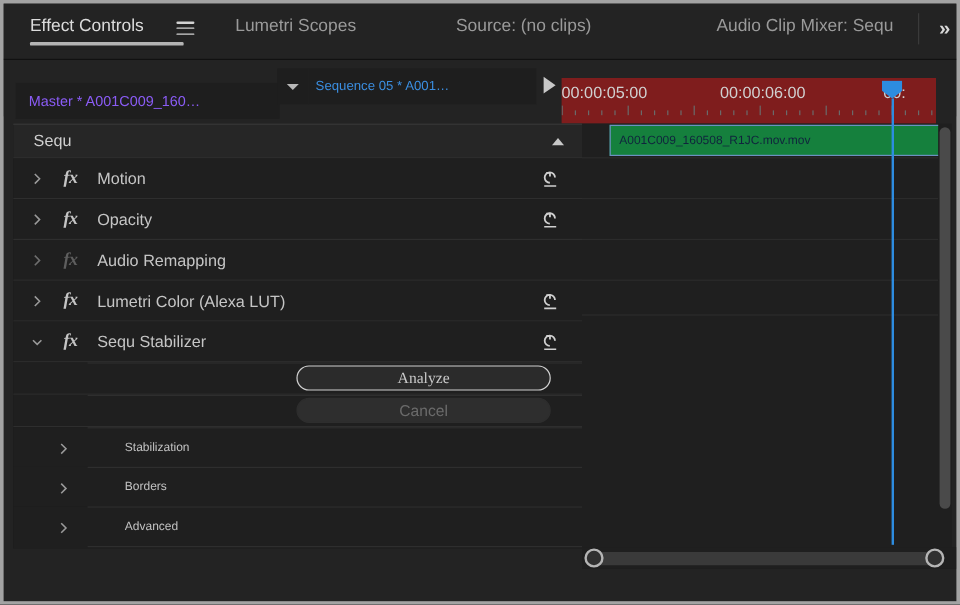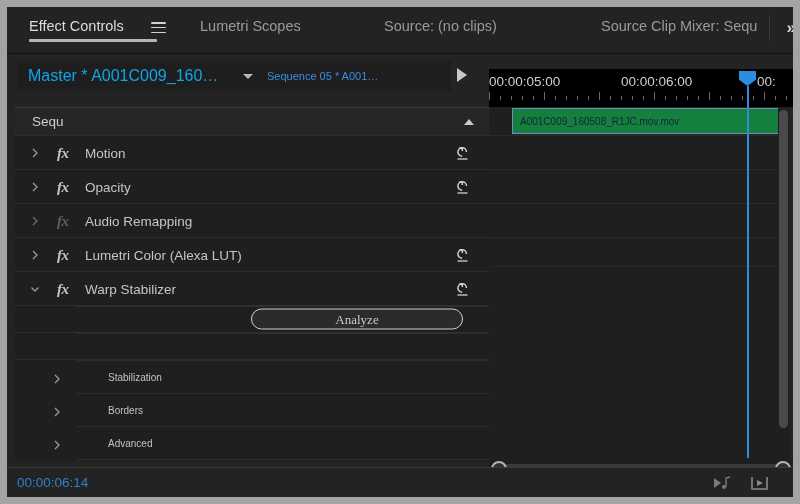--- a/index.html
+++ b/index.html
@@ -6,21 +6,21 @@
   html, body {
     width: 800px; height: 504px;
     background: #1a1a1a;
     font-family: "Liberation Sans", sans-serif;
     overflow: hidden;
   }
   .window {
     position: relative;
     width: 800px; height: 504px;
     background: #232323;
-    border: 7px solid #a3a3a3;
+    border: 3px solid #a3a3a3;
     overflow: hidden;
   }
 
   
   .tabbar {
     position: absolute; left: 0; top: 0;
     width: 794px; height: 47px;
     background: #232323;
     border-bottom: 1px solid #111;
   }
@@ -55,26 +55,26 @@
     width: 1px; height: 26px; background: #3a3a3a;
   }
 
   
   .selrow {
     position: absolute; left: 0; top: 47px;
     width: 794px; height: 47px;
     background: #232323;
   }
   .sel-master {
-    position: absolute; left: 10px; top: 7px;
+    position: absolute; left: 10px; top: 19px;
     width: 220px; height: 30px;
     background: #1e1e1e;
     display: flex; align-items: center;
     padding-left: 11px;
-    font-size: 16px; color: #0ea5e9;
+    font-size: 12px; color: #8b5cf6;
     white-space: nowrap; overflow: hidden;
   }
   .sel-caret {
     position: absolute; left: 228px; top: 7px;
     width: 26px; height: 30px;
     background: #1e1e1e;
     display: flex; align-items: center; justify-content: center;
   }
   .caret-dn {
     width: 0; height: 0;
@@ -94,23 +94,23 @@
   .sel-play {
     position: absolute; left: 450px; top: 14px;
     width: 0; height: 0;
     border-top: 7px solid transparent;
     border-bottom: 7px solid transparent;
     border-left: 10px solid #c8c8c8;
   }
 
   
   .ruler {
-    position: absolute; left: 482px; top: 62px;
+    position: absolute; left: 465px; top: 62px;
     width: 312px; height: 38px;
-    background: #000000;
+    background: #7f1d1d;
     overflow: hidden;
   }
   .rtime {
     position: absolute; top: 5px;
     font-size: 13.5px; color: #d0d0d0;
     white-space: nowrap;
   }
   .ticks {
     position: absolute; left: 0; bottom: 7px;
     width: 312px; height: 8px;
@@ -314,21 +314,21 @@
   <div class="tabbar">
     <div class="tab active" style="left:22px;">Effect Controls</div>
     <div class="tab-underline" style="left:22px; top:32px; width:128px;"></div>
     <div class="hamburger" style="left:144px;">
       <span></span>
         <span></span>
         <span></span>
     </div>
     <div class="tab" style="left:377px;">Source: (no clips)</div>
     <div class="tab" style="left:193px;">Lumetri Scopes</div>
-    <div class="tab" style="left:594px;">Source Clip Mixer: Sequ</div>
+    <div class="tab" style="left:594px;">Audio Clip Mixer: Sequ</div>
     <div class="tab-sep" style="left:762px;"></div>
     <div class="chevrons">»</div>
   </div>
 
   <div class="selrow">
     <div class="sel-master">Master * A001C009_160…</div>
     <div class="sel-caret">
       <div class="caret-dn"></div>
     </div>
     <div class="sel-seq">Sequence 05 * A001…</div>
@@ -442,37 +442,38 @@
       </div>
     </div>
 
     <div class="row row-fx">
       <div class="disc">
         <svg width="12" height="12" viewBox="0 0 12 12">
             <path d="M2.5 4.5 L6 8 L9.5 4.5" fill="none" stroke="#9a9a9a" stroke-width="1.3"></path>
           </svg>
       </div>
       <div class="fxmark">fx</div>
-      <div class="fxlabel">Warp Stabilizer</div>
+      <div class="fxlabel">Sequ Stabilizer</div>
       <div class="reset">
         <svg width="17" height="16" viewBox="0 0 17 16">
           <path d="M12.5 7 A4.3 4.3 0 1 0 8.2 11.3" fill="none" stroke="#d0d0d0" stroke-width="1.5"></path>
           <path d="M5.2 3 L8.3 3 L8.3 6" fill="none" stroke="#d0d0d0" stroke-width="1.5"></path>
           <line x1="3.5" y1="14" x2="13.5" y2="14" stroke="#d0d0d0" stroke-width="1.3"></line>
         </svg>
       </div>
     </div>
 
     <div class="row-btn">
       <div class="rowline"></div>
       <div class="btn-pill btn-analyze">Analyze</div>
     </div>
 
     <div class="row-btn">
       <div class="rowline"></div>
+      <div class="btn-pill btn-cancel">Cancel</div>
     </div>
 
     <div class="row-sub">
       <div class="rowline"></div>
       <div class="sub-disc">
         <svg width="12" height="12" viewBox="0 0 12 12">
             <path d="M4 2 L8 6 L4 10" fill="none" stroke="#9a9a9a" stroke-width="1.3"></path>
           </svg>
       </div>
       <div class="sub-label">Stabilization</div>
@@ -514,30 +515,14 @@
 
   <div class="vscroll">
     <div class="vthumb"></div>
   </div>
   <div class="hscroll">
     <div class="htrack"></div>
     <div class="hknob" style="left:2px;"></div>
     <div class="hknob" style="left:286px;"></div>
   </div>
 
-  <div class="statusbar">
-    <div class="tc">00:00:06:14</div>
-    <div class="sicon" style="left:702px;">
-      <svg width="26" height="18" viewBox="0 0 26 18">
-        <path d="M5 4 L5 14 L12 9 Z" fill="#7a7a7a"></path>
-        <circle cx="15" cy="13" r="2" fill="#7a7a7a"></circle>
-        <path d="M17 13 L17 4 L21 3" fill="none" stroke="#7a7a7a" stroke-width="1.4"></path>
-      </svg>
-    </div>
-    <div class="sicon" style="left:740px;">
-      <svg width="26" height="18" viewBox="0 0 26 18">
-        <path d="M5 3 L5 15 L20 15 L20 3" fill="none" stroke="#8a8a8a" stroke-width="1.6"></path>
-        <path d="M10 6 L10 12 L16 9 Z" fill="#8a8a8a"></path>
-      </svg>
-    </div>
-  </div>
 
 </div>
 
 </body></html>

